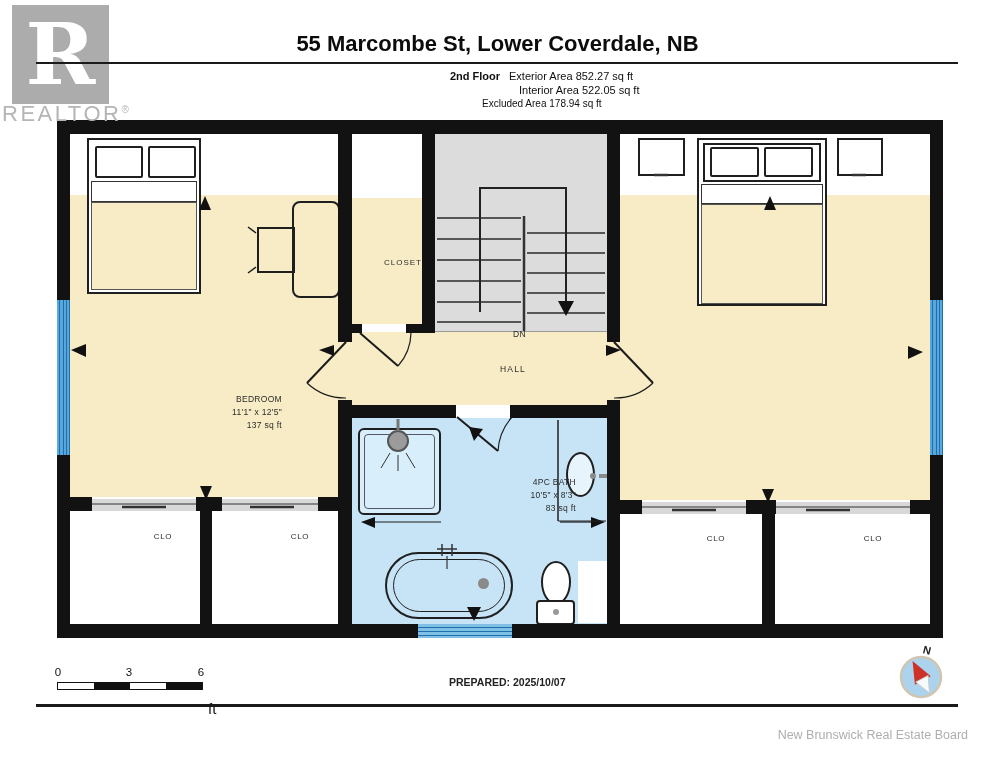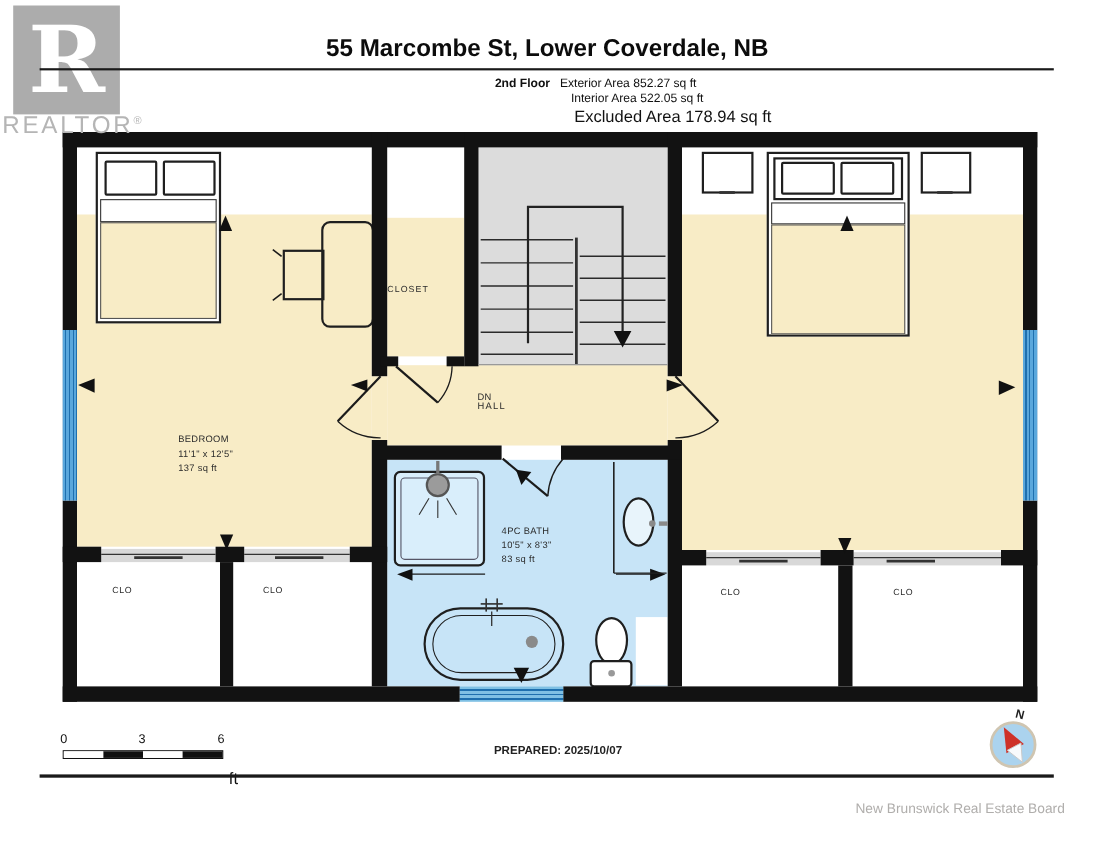--- a/index.html
+++ b/index.html
@@ -2,21 +2,21 @@
 <html><head>
 <meta charset="utf-8">
 <style>
   *{box-sizing:border-box;margin:0;padding:0}
   body{background:#fff}
   .page{position:relative;width:995px;height:768px;background:#fff;font-family:"Liberation Sans",sans-serif;overflow:hidden}
   .a{position:absolute}
   .w{position:absolute;background:#121212}
   .f{position:absolute}
   .fur{position:absolute;border:2px solid #1f1f1f;background:#fff}
-  .lbl{position:absolute;font-size:8.5px;line-height:13px;color:#2b2b2b;text-align:left;white-space:nowrap;letter-spacing:.3px}
+  .lbl{position:absolute;font-size:8.5px;line-height:13px;color:#2b2b2b;text-align:right;white-space:nowrap;letter-spacing:.3px}
   .beige{background:#F8ECC6}
   .track{position:absolute;background:#D8D8D8}
   svg{display:block}
 </style>
 </head>
 <body>
 
 <div class="page">
 
   <div class="a" style="left:12px;top:5px;width:97px;height:99px;background:#ACACAC;z-index:1">
@@ -25,21 +25,21 @@
   <div class="a" style="left:2px;top:101px;font-size:22px;color:#B5B5B5;letter-spacing:2.5px;z-index:1">
     <span>REALTOR</span><sup style="font-size:10px">®</sup>
   </div>
 
   <div class="a" style="left:0;right:0;top:31px;text-align:center;font-size:22px;font-weight:bold;color:#0c0c0c">55 Marcombe St, Lower Coverdale, NB</div>
   <div class="a" style="left:36px;top:62px;width:922px;height:2px;background:#1a1a1a;z-index:2"></div>
 
   <div class="a" style="left:430px;top:70px;width:70px;text-align:right;font-size:11px;font-weight:bold;color:#111">2nd Floor</div>
   <div class="a" style="left:509px;top:70px;font-size:11px;color:#111">Exterior Area 852.27 sq ft</div>
   <div class="a" style="left:519px;top:84px;font-size:11px;color:#111">Interior Area 522.05 sq ft</div>
-  <div class="a" style="left:522px;top:98px;font-size:15px;color:#111">Excluded Area 178.94 sq ft</div>
+  <div class="a" style="left:482px;top:98px;font-size:10px;color:#111">Excluded Area 178.94 sq ft</div>
 
   <div class="f beige" style="left:70px;top:195px;width:268px;height:302px"></div>
   <div class="f beige" style="left:352px;top:198px;width:70px;height:126px"></div>
   <div class="f" style="left:435px;top:134px;width:172px;height:199px;background:#DCDCDC"></div>
   <div class="f beige" style="left:352px;top:332px;width:255px;height:73px"></div>
   <div class="f beige" style="left:338px;top:342px;width:14px;height:58px"></div>
   <div class="f beige" style="left:607px;top:342px;width:13px;height:58px"></div>
   <div class="f" style="left:352px;top:418px;width:255px;height:206px;background:#C7E4F7"></div>
   <div class="f" style="left:578px;top:561px;width:29px;height:62px;background:#fff"></div>
   <div class="f beige" style="left:620px;top:195px;width:310px;height:305px"></div>
@@ -191,21 +191,21 @@
       <line x1="222" y1="504" x2="318" y2="504" stroke-width="1.2"></line>
         <line x1="250" y1="507" x2="294" y2="507" stroke-width="2.5"></line>
       <line x1="642" y1="507" x2="746" y2="507" stroke-width="1.2"></line>
         <line x1="672" y1="510" x2="716" y2="510" stroke-width="2.5"></line>
       <line x1="776" y1="507" x2="910" y2="507" stroke-width="1.2"></line>
         <line x1="806" y1="510" x2="850" y2="510" stroke-width="2.5"></line>
     </g>
   </svg>
 
   <div class="lbl" style="left:352px;top:256px;width:70px;font-size:8px;letter-spacing:1px">CLOSET</div>
-  <div class="lbl" style="left:434px;top:355px;width:92px">DN</div>
+  <div class="lbl" style="left:434px;top:328px;width:92px">DN</div>
   <div class="lbl" style="left:434px;top:363px;width:92px;letter-spacing:1.2px">HALL</div>
   <div class="lbl" style="left:162px;top:393px;width:120px">
     <div>BEDROOM</div>
     <div>11'1" x 12'5"</div>
     <div>137 sq ft</div>
   </div>
   <div class="lbl" style="left:456px;top:476px;width:120px">
     <div>4PC BATH</div>
     <div>10'5" x 8'3"</div>
     <div>83 sq ft</div>

